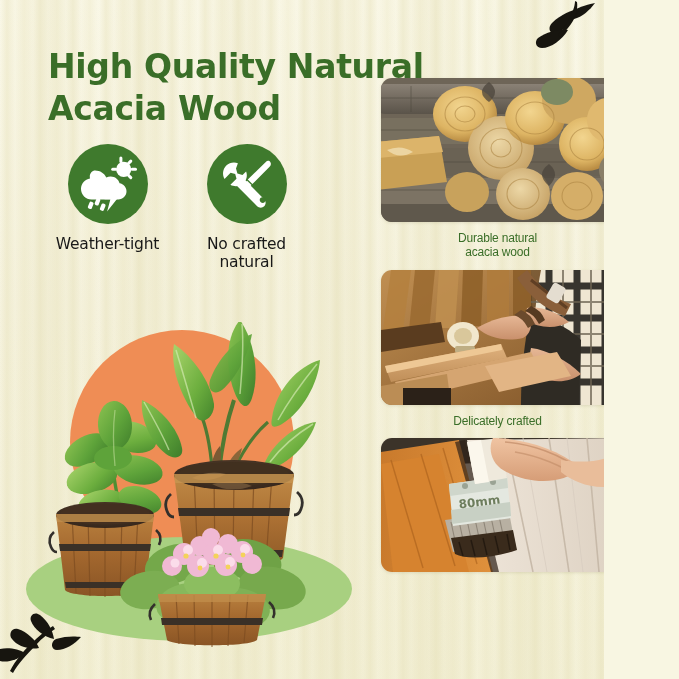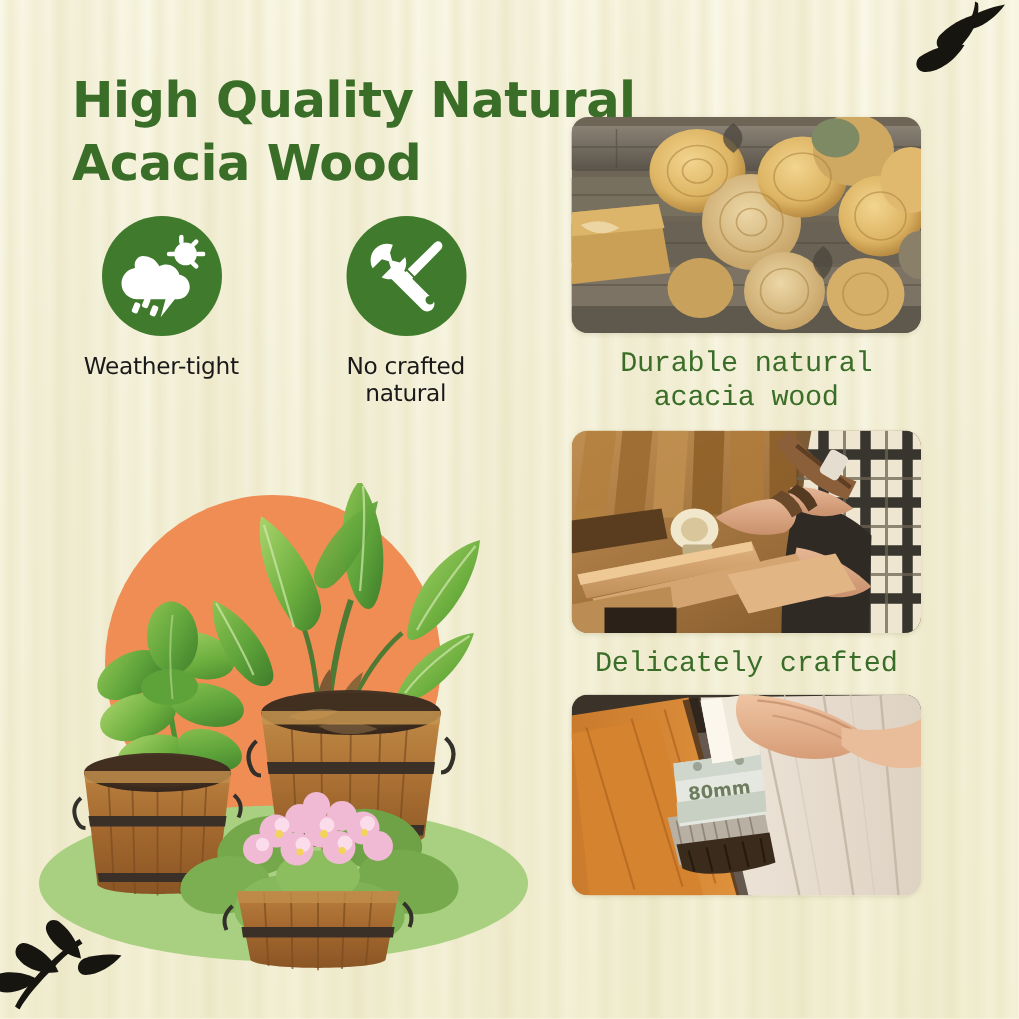--- a/index.html
+++ b/index.html
@@ -3,21 +3,21 @@
 <meta charset="utf-8">
 <style>
   html,body{margin:0;padding:0;}
   body{
     width:679px;height:679px;overflow:hidden;
     font-family:"DejaVu Sans", sans-serif;
     background:#f8f6e2;
     position:relative;
   }
   #stage{
-    position:absolute;inset:0;width:679px;height:679px;overflow:hidden;
+    position:absolute;inset:0;width:604px;height:679px;overflow:hidden;
     background:
       repeating-linear-gradient(90deg,
         rgba(228,222,180,0.00) 0px,
         rgba(228,222,180,0.38) 7px,
         rgba(246,243,214,0.00) 15px,
         rgba(232,226,186,0.30) 24px,
         rgba(228,222,180,0.00) 33px),
       repeating-linear-gradient(90deg,
         rgba(236,231,196,0.00) 0px,
         rgba(222,215,168,0.22) 47px,
@@ -34,21 +34,21 @@
   .title{
     position:absolute;left:48px;top:24px;width:400px;
     color:#3a6e28;
     font-family:"DejaVu Sans", sans-serif;
     font-size:33px;line-height:1.27;font-weight:700;
     letter-spacing:-0.3px;
   }
   .title .l2{display:block;}
 
   
-  .features{position:absolute;left:46px;top:144px;width:300px;display:flex;gap:40px;}
+  .features{position:absolute;left:46px;top:144px;width:300px;display:flex;gap:16px;}
   .feature{width:123px;display:flex;flex-direction:column;align-items:center;}
   .badge{
     width:80px;height:80px;border-radius:50%;
     background:#3f7a2d;display:flex;align-items:center;justify-content:center;
   }
   .feature-label{
     margin-top:11px;text-align:center;color:#191919;
     font-size:15.5px;line-height:1.18;font-weight:400;
     font-family:"DejaVu Sans", sans-serif;letter-spacing:-0.2px;
   }
@@ -57,22 +57,22 @@
   .hero{position:absolute;left:14px;top:322px;width:350px;height:325px;}
   .hero svg{display:block;}
 
   
   .photo-col{position:absolute;left:381px;top:78px;width:233px;}
   .photo-card{width:233px;border-radius:11px;overflow:hidden;display:block;
     box-shadow:0 1px 3px rgba(120,110,70,0.16);}
   .photo-card svg{display:block;}
   .photo-caption{
     text-align:center;color:#3a6e28;
-    font-family:Liberation Mono, monospace;
-    font-size:19px;line-height:1.2;font-weight:400;letter-spacing:-0.2px;
+    font-family:Liberation Sans, sans-serif;
+    font-size:12px;line-height:1.2;font-weight:400;letter-spacing:-0.2px;
     margin:9px 0 0 0;
   }
   .photo-block{margin-bottom:10px;}
   .cap2{display:block;}
 </style>
 </head>
 <body>
 
 <div id="stage">
 

